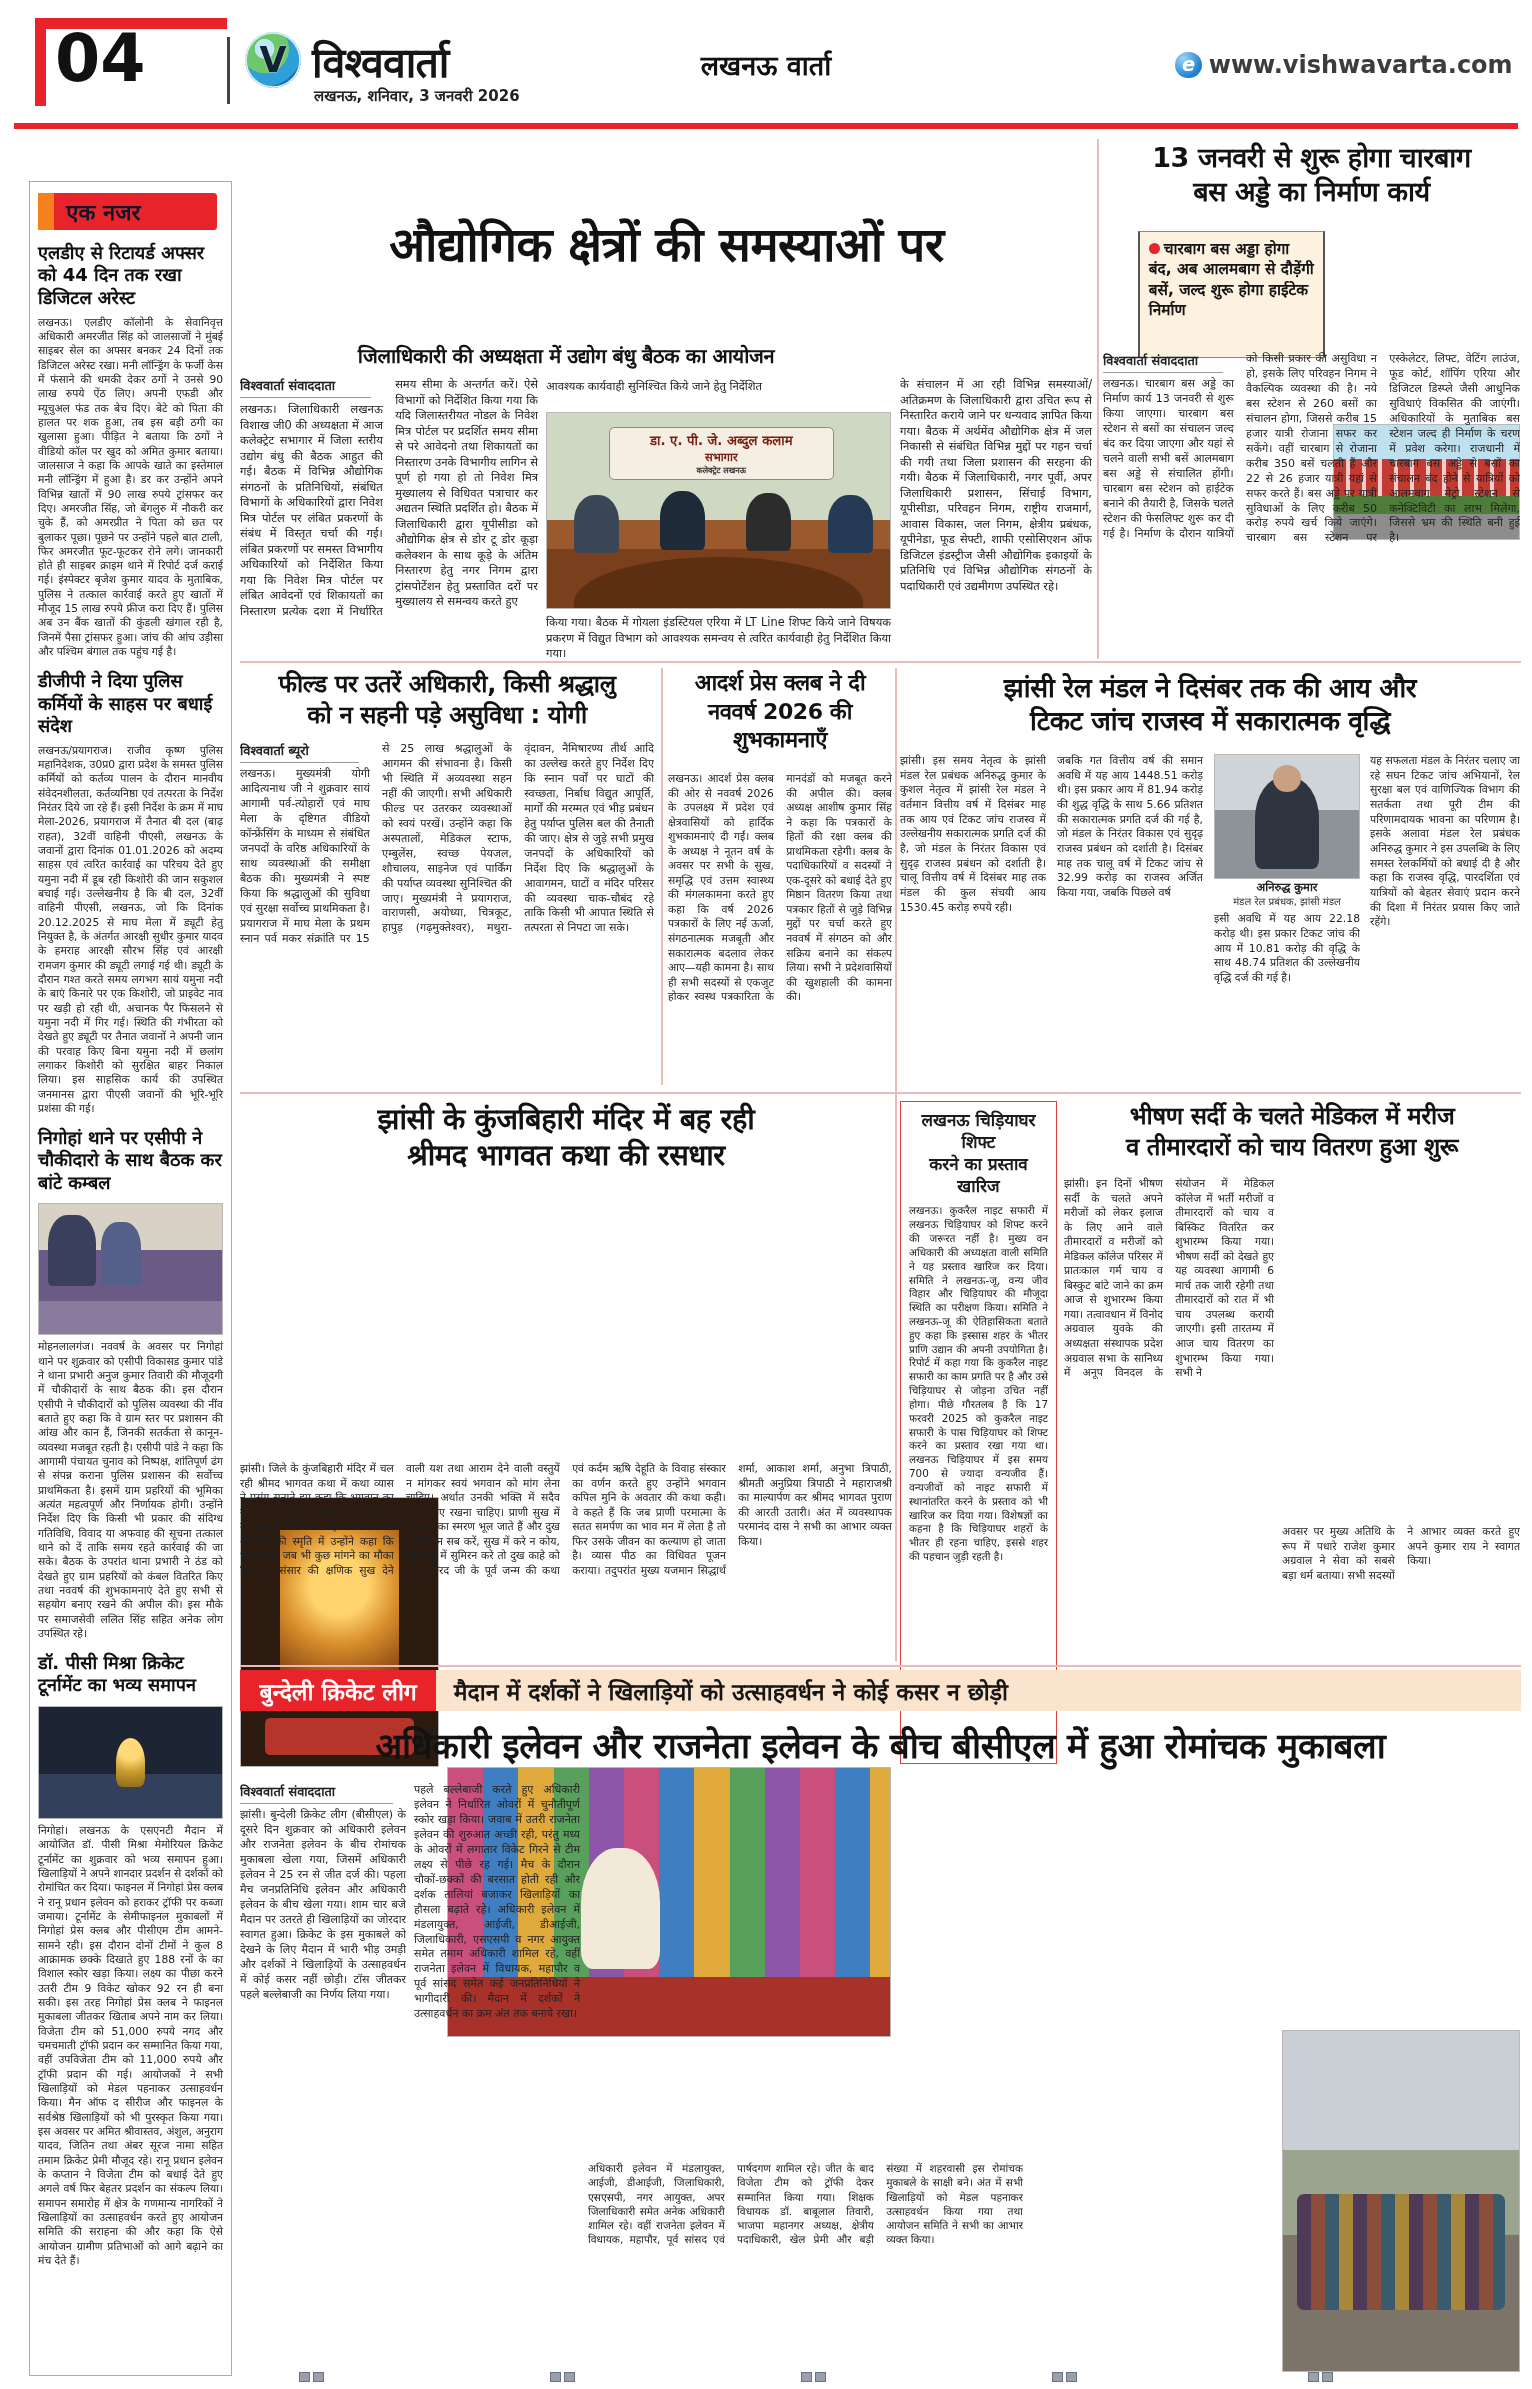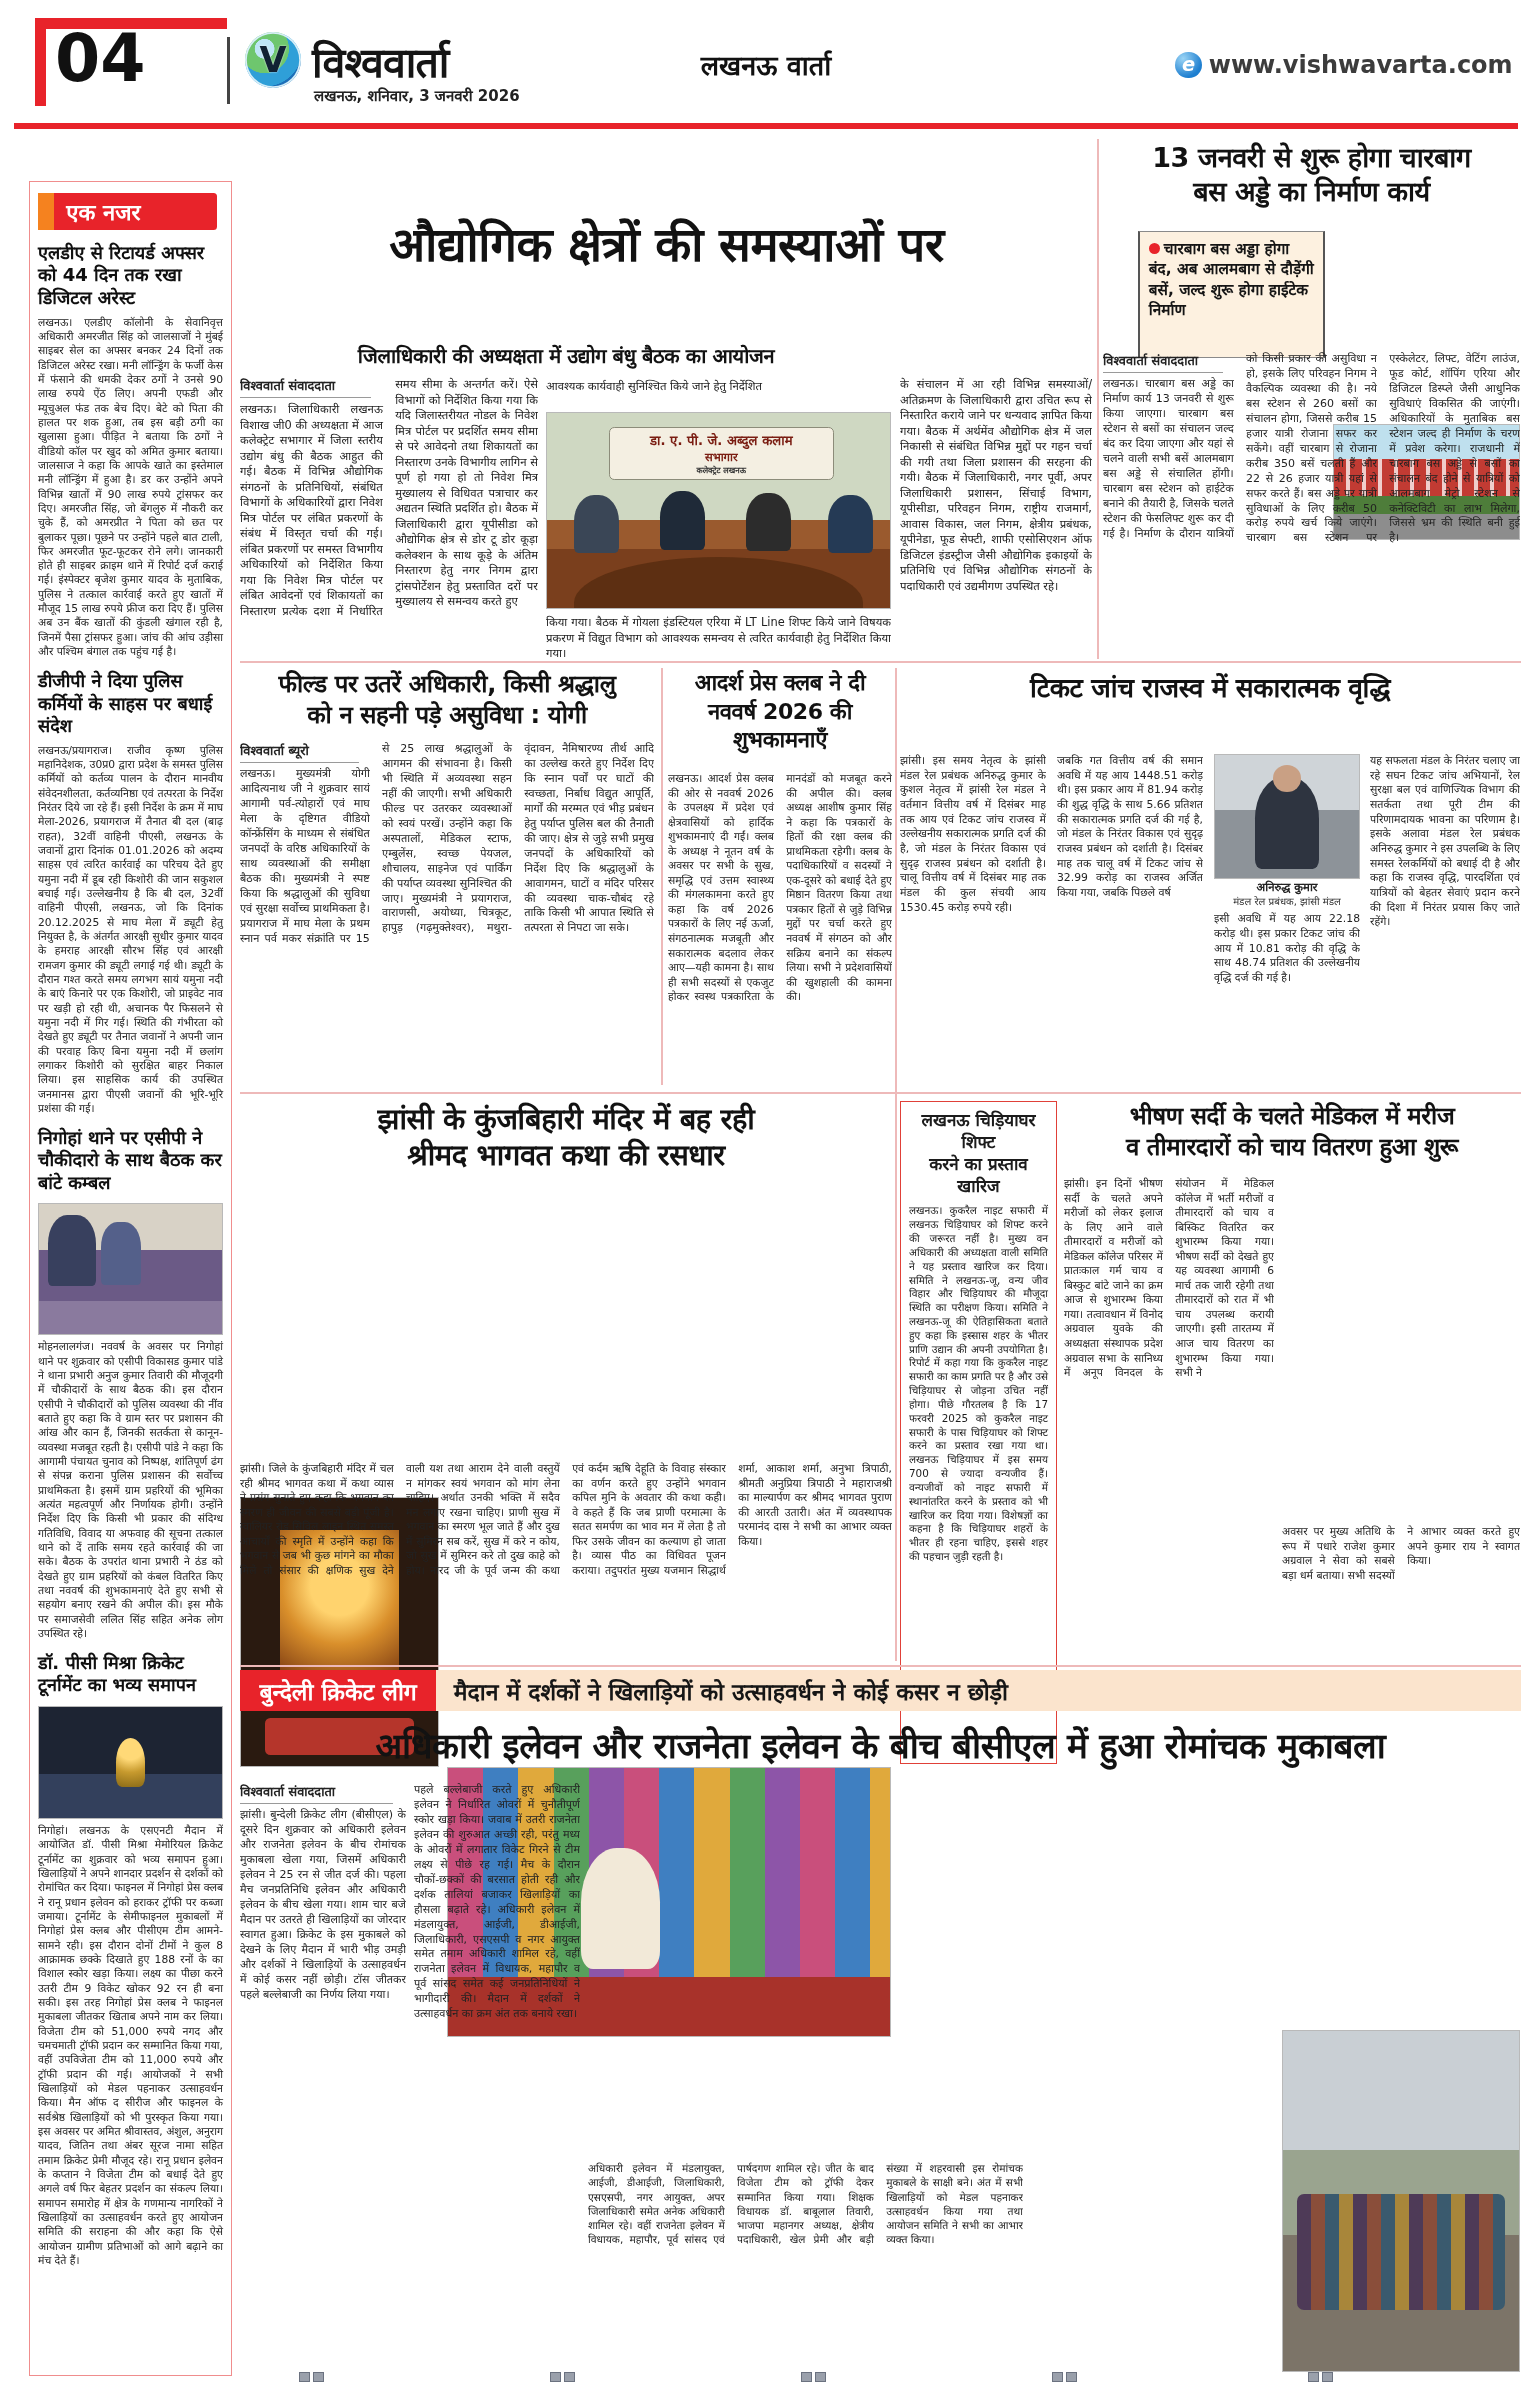--- a/index.html
+++ b/index.html
@@ -33,21 +33,21 @@
   .cols-2{column-count:2;column-gap:12.3px;}
   .cols-3{column-count:3;column-gap:12.3px;}
   .cols-4{column-count:4;column-gap:12.3px;}
   .sep-v{background:#eeb9b9;width:1.8px;}
   .sep-h{background:#eeb9b9;height:1.8px;}
   
   .ek-box{left:29px;top:181px;width:203px;height:2195px;border:1.8px solid #f08d8d;
           padding:8.8px 8px;box-sizing:border-box;overflow:hidden;background:#fff;}
   .ek-label{display:flex;align-items:stretch;height:37px;margin:1.8px 0 12.3px 0;}
   .ek-orange{width:16px;background:#f5821f;}
-  .ek-red{flex:0 0 151px;background:#e8232a;color:#ffffff;font-size:22px;font-weight:800;
+  .ek-red{flex:0 0 151px;background:#e8232a;color:#0f172a;font-size:22px;font-weight:800;
           display:flex;align-items:center;padding-left:12.3px;border-radius:0 3.5px 3.5px 0;}
   .ek-head{font-size:18px;font-weight:800;line-height:1.25;color:#101010;margin:10.6px 0 6.2px 0;}
   .ek-body{font-size:10.7px;line-height:1.34;text-align:justify;color:#222;}
   .ek-photo{width:100%;margin:8.8px 0 5.3px 0;border:0.9px solid #bbb;box-sizing:border-box;}
   
   .photo{position:relative;overflow:hidden;border:0.9px solid #b9b9b9;box-sizing:border-box;}
   .ph-meeting{background:linear-gradient(180deg,#cfd8c2 0 55%,#9a5a2e 55% 70%,#7a3f1d 70% 100%);}
   .ph-board{position:absolute;left:18%;top:7%;width:64%;background:#f4efe2;border:1.8px solid #8c8c7a;
             border-radius:5.3px;text-align:center;padding:3.5px 1.8px;}
   .ph-board .b1{font-size:13.2px;font-weight:800;color:#7a1d12;}
@@ -206,20 +206,21 @@
       <div>नववर्ष 2026 की</div>
       <div>शुभकामनाएँ</div>
     </div>
     <div class="abs cols cols-2 body-text" style="left:668px;top:772px;width:224px;height:312px;font-size:10.7px;">लखनऊ। आदर्श प्रेस क्लब की ओर से नववर्ष 2026 के उपलक्ष्य में प्रदेश एवं क्षेत्रवासियों को हार्दिक शुभकामनाएं दी गईं। क्लब के अध्यक्ष ने नूतन वर्ष के अवसर पर सभी के सुख, समृद्धि एवं उत्तम स्वास्थ्य की मंगलकामना करते हुए कहा कि वर्ष 2026 पत्रकारों के लिए नई ऊर्जा, संगठनात्मक मजबूती और सकारात्मक बदलाव लेकर आए—यही कामना है। साथ ही सभी सदस्यों से एकजुट होकर स्वस्थ पत्रकारिता के मानदंडों को मजबूत करने की अपील की। क्लब अध्यक्ष आशीष कुमार सिंह ने कहा कि पत्रकारों के हितों की रक्षा क्लब की प्राथमिकता रहेगी। क्लब के पदाधिकारियों व सदस्यों ने एक-दूसरे को बधाई देते हुए मिष्ठान वितरण किया तथा पत्रकार हितों से जुड़े विभिन्न मुद्दों पर चर्चा करते हुए नववर्ष में संगठन को और सक्रिय बनाने का संकल्प लिया। सभी ने प्रदेशवासियों की खुशहाली की कामना की।</div>
   </section>
 
   <div class="abs sep-v" style="left:895px;top:668px;height:993px;"></div>
 
   <section>
     <div class="abs headline" style="left:900px;top:671px;width:620px;font-size:26.4px;line-height:1.25;">
+      <div>झांसी रेल मंडल ने दिसंबर तक की आय और</div>
       <div>टिकट जांच राजस्व में सकारात्मक वृद्धि</div>
     </div>
     <div class="abs body-text" style="left:900px;top:754px;width:146px;height:331px;overflow:hidden;font-size:10.8px;">झांसी। इस समय नेतृत्व के झांसी मंडल रेल प्रबंधक अनिरुद्ध कुमार के कुशल नेतृत्व में झांसी रेल मंडल ने वर्तमान वित्तीय वर्ष में दिसंबर माह तक आय एवं टिकट जांच राजस्व में उल्लेखनीय सकारात्मक प्रगति दर्ज की है, जो मंडल के निरंतर विकास एवं सुदृढ़ राजस्व प्रबंधन को दर्शाती है। चालू वित्तीय वर्ष में दिसंबर माह तक मंडल की कुल संचयी आय 1530.45 करोड़ रुपये रही।</div>
     <div class="abs body-text" style="left:1057px;top:754px;width:146px;height:331px;overflow:hidden;font-size:10.8px;">जबकि गत वित्तीय वर्ष की समान अवधि में यह आय 1448.51 करोड़ थी। इस प्रकार आय में 81.94 करोड़ की शुद्ध वृद्धि के साथ 5.66 प्रतिशत की सकारात्मक प्रगति दर्ज की गई है, जो मंडल के निरंतर विकास एवं सुदृढ़ राजस्व प्रबंधन को दर्शाती है। दिसंबर माह तक चालू वर्ष में टिकट जांच से 32.99 करोड़ का राजस्व अर्जित किया गया, जबकि पिछले वर्ष</div>
     <div class="abs" style="left:1214px;top:754px;width:146px;height:331px;overflow:hidden;">
       <div class="photo ph-drm" style="width:100%;height:125px;"></div>
       <div class="caption">अनिरुद्ध कुमार</div>
       <div class="caption-sub" style="margin-bottom:4.4px;">मंडल रेल प्रबंधक, झांसी मंडल</div>
       <div class="body-text" style="font-size:10.8px;">इसी अवधि में यह आय 22.18 करोड़ थी। इस प्रकार टिकट जांच की आय में 10.81 करोड़ की वृद्धि के साथ 48.74 प्रतिशत की उल्लेखनीय वृद्धि दर्ज की गई है।</div>
     </div>

